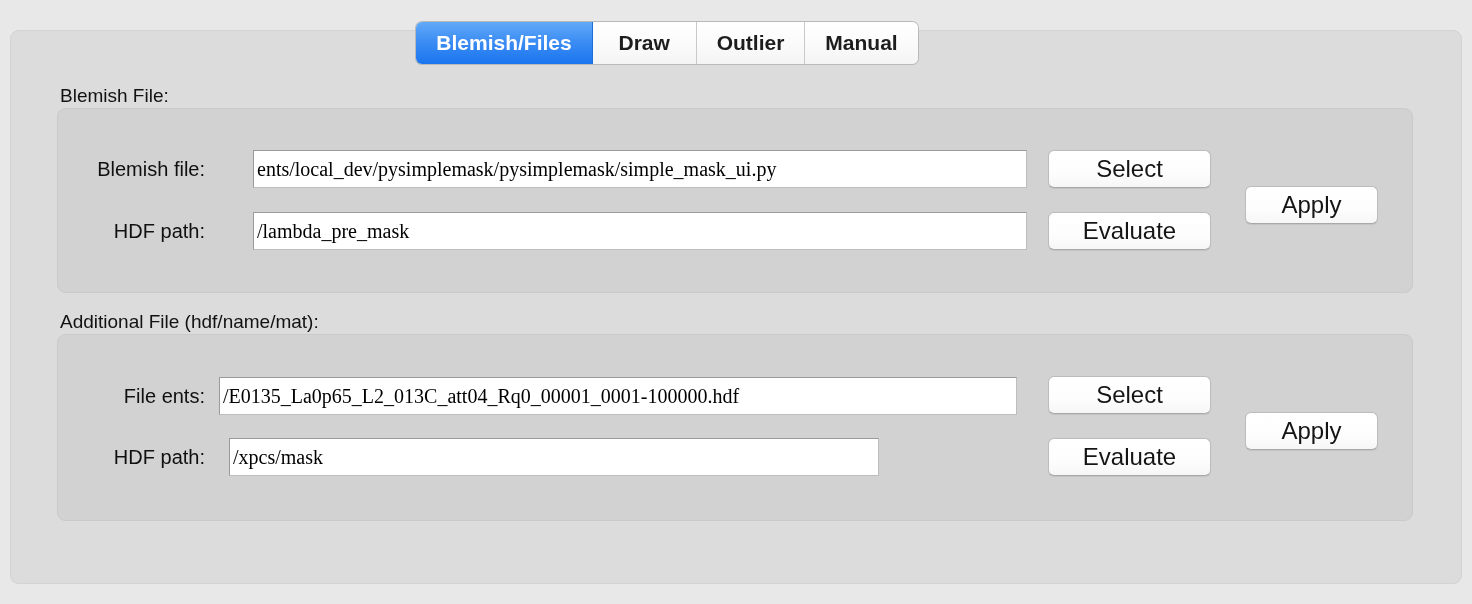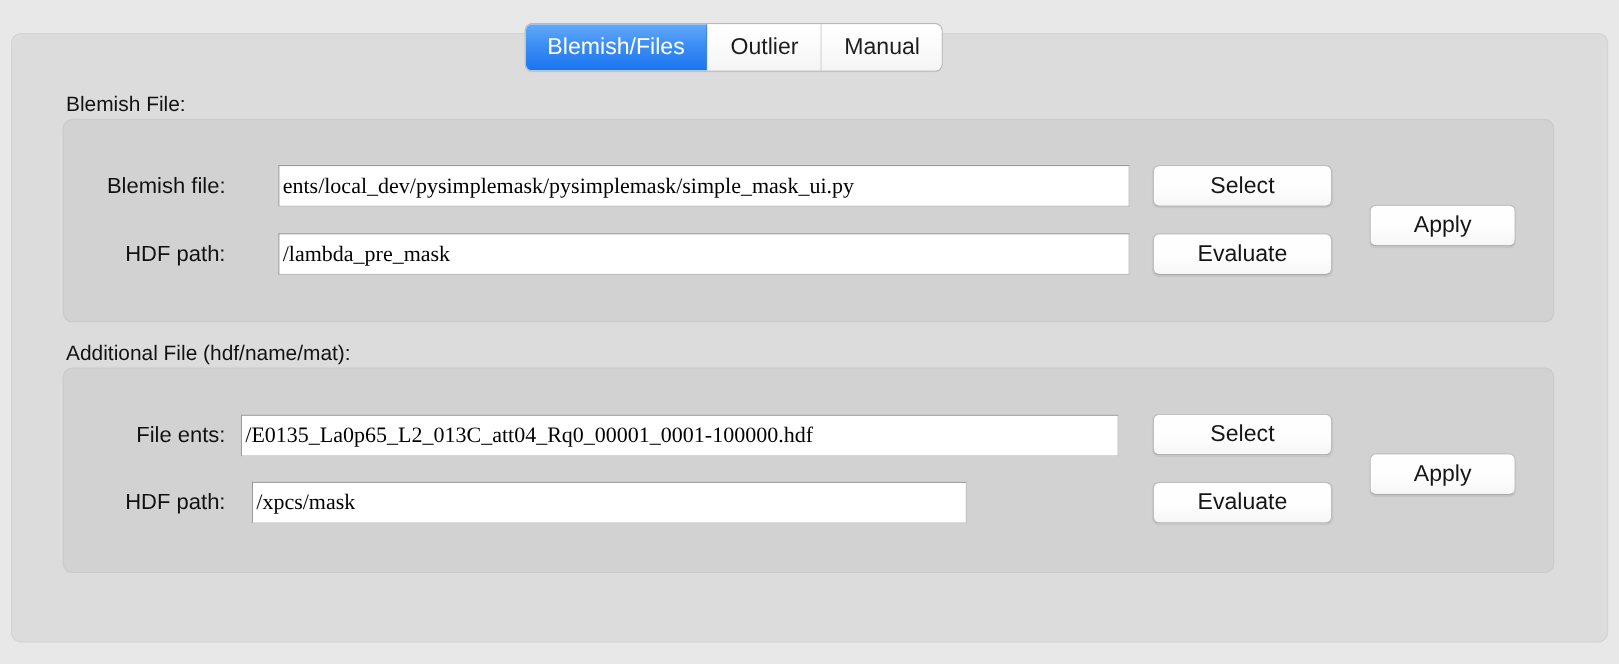--- a/index.html
+++ b/index.html
@@ -20,20 +20,21 @@
   .tabbar {
     position: absolute;
     left: 0;
     top: 0;
     width: 1334px;
     height: 64px;
     display: flex;
     justify-content: center;
     align-items: flex-start;
     z-index: 5;
+    font-weight: bold;
   }
   .tabstrip {
     display: flex;
     height: 42px;
     margin-top: 22px;
     border-radius: 6px;
     overflow: hidden;
     box-shadow: 0 0 0 1px #b9b9b9, 0 1px 1px rgba(0,0,0,0.10);
     background: #fdfdfd;
   }
@@ -124,21 +125,21 @@
     line-height: normal;
   }
   .btn {
     position: absolute;
     box-sizing: border-box;
     background: linear-gradient(to bottom, #ffffff 0%, #fdfdfd 60%, #f6f6f6 100%);
     border: 1px solid #bcbcbc;
     border-bottom-color: #a8a8a8;
     border-radius: 6px;
     font-family: "Liberation Sans", sans-serif;
-    font-size: 21px;
+    font-size: 24px;
     color: #151515;
     cursor: default;
     user-select: none;
     box-shadow: 0 1px 1px rgba(0,0,0,0.07);
     display: flex;
     align-items: center;
     justify-content: center;
   }
 
   
@@ -194,16 +195,17 @@
 
 <div class="row-label" id="g2-label-hdf">HDF path:</div>
 <input class="text-input" id="g2-input-hdf" type="text" value="/xpcs/mask" style="">
 <div class="btn" id="g2-btn-evaluate">Evaluate</div>
 
 <div class="btn" id="g2-btn-apply">Apply</div>
 
 <div class="tabbar">
   <div class="tabstrip" id="tabstrip">
       <div class="tab active">Blemish/Files</div>
+      <div class="tab">Draw</div>
       <div class="tab">Outlier</div>
       <div class="tab">Manual</div>
     </div>
 </div>
 
 </body></html>

